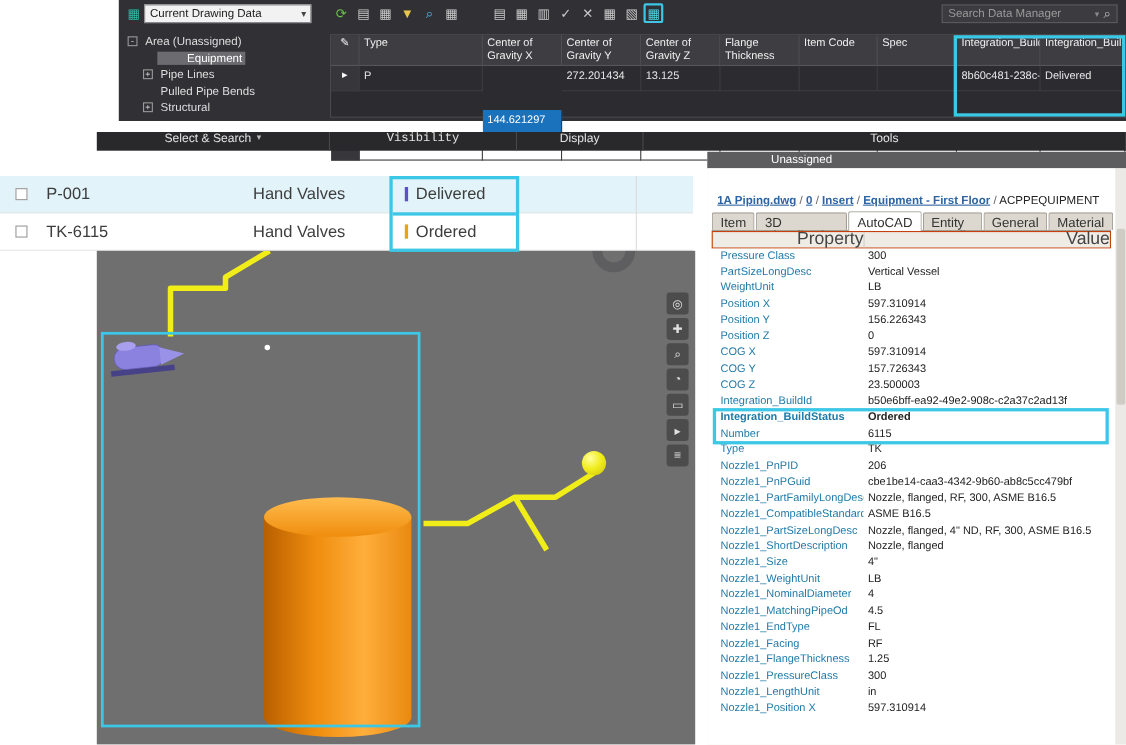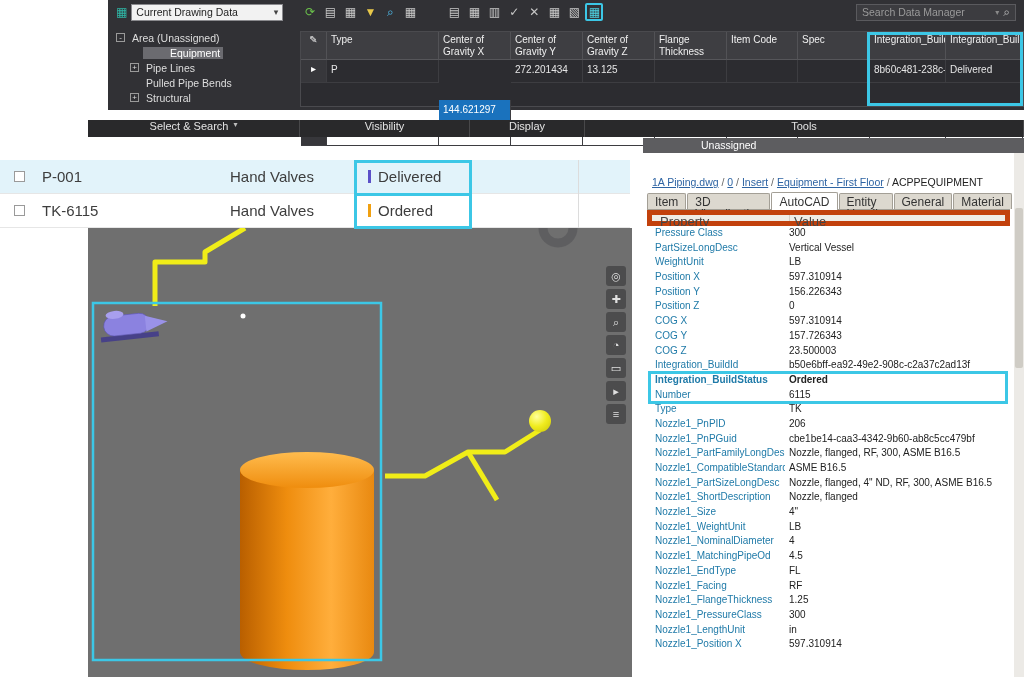--- a/index.html
+++ b/index.html
@@ -67,28 +67,28 @@
   .pipe { stroke:var(--pipe); stroke-width:5; fill:none; stroke-linejoin:round; }
   .navbar { position:absolute; right:6px; top:38px; display:flex; flex-direction:column; }
   .nav-btn { width:20px; height:20px; margin-bottom:3px; background:rgba(48,48,50,0.55); color:#e0e0e0; border-radius:3px;
              display:flex; align-items:center; justify-content:center; font-size:11px; cursor:default; }
 
   
   .props { position:absolute; left:643px; top:138px; width:381px; height:539px; background:#f4f2ee; }
   .props-title { height:15px; background:#5d5d60; color:#fff; font-size:10.5px; line-height:15px; padding-left:58px; }
   .props-body { position:absolute; left:0; top:15px; right:10px; bottom:0; background:#fff; }
   .props-bc { position:absolute; left:9px; top:38px; right:14px; font-size:10.5px; white-space:nowrap; overflow:hidden; }
-  .bc-link { color:#2e64a3; text-decoration:underline; cursor:pointer; }
+  .bc-link { color:#2e64a3; text-decoration:underline; cursor:pointer;font-weight:bold; }
   .bc-sep { color:#666; }
   .bc-current { color:#222; }
   .props-tabs { position:absolute; left:4px; top:54px; right:14px; height:18px; display:flex; gap:1px; align-items:flex-end; border-bottom:1px solid #a39f96; }
   .ptab { padding:2px 7px 2px 7px; font-size:12px; background:#dcd8cf; border:1px solid #a39f96; border-bottom:none;
           border-radius:2px 2px 0 0; color:#333; height:16px; line-height:12px; cursor:default; }
   .ptab.active { background:#ffffff; height:18px; line-height:14px; margin-bottom:-1px; }
-  .props-head { position:absolute; left:4px; top:72px; right:14px; height:16px; display:flex; background:#efece6; border:5px solid #c2410c; font-size:13px; color:#444; }
+  .props-head { position:absolute; left:4px; top:72px; right:14px; height:16px; display:flex; background:#efece6; border:1px solid #c2410c; font-size:16px; color:#444;text-align:right; }
   .ph-name { width:138px; padding-left:8px; border-right:1px solid #d4d0c8; line-height:14px; }
   .ph-val { flex:1; padding-left:4px; line-height:14px; }
   .props-rows { position:absolute; left:4px; top:88px; right:14px; bottom:2px; background:#fff; overflow:hidden; }
   .prow { display:flex; height:14.7px; line-height:14.7px; font-size:10px; white-space:nowrap; }
   .pname { width:138px; padding-left:8px; color:var(--pname); overflow:hidden; }
   .pval { flex:1; padding-left:4px; color:#222; overflow:hidden; }
   .prow.bold .pname, .prow.bold .pval { font-weight:bold; }
   .props-hl { position:absolute; left:1px; right:2px; top:145px; height:33px; border:3px solid var(--hl); pointer-events:none; z-index:3; }
   .props-scroll { position:absolute; right:0; top:15px; width:10px; bottom:0; background:#eceae6; }
   .props-scroll .thumb { margin:55px 1px 0 1px; height:160px; background:#cfccc5; border-radius:2px; }
@@ -190,21 +190,21 @@
         </div>
         <div class="grid-hl"></div>
       </div>
   </div>
 
   <div class="menubar" id="menubar">
       <div class="menu-sec" style="width: 212px;">
         <span>Select &amp; Search</span>
         <span class="caret">▾</span>
       </div>
-      <div class="menu-sec" style="width: 170px;">
+      <div class="menu-sec" style="width: 170px; font-family: Liberation Mono, monospace;">
         <span>Visibility</span>
       </div>
       <div class="menu-sec" style="width: 115px;">
         <span>Display</span>
       </div>
       <div class="menu-sec" style="width: 439px;">
         <span>Tools</span>
       </div>
     </div>
 

